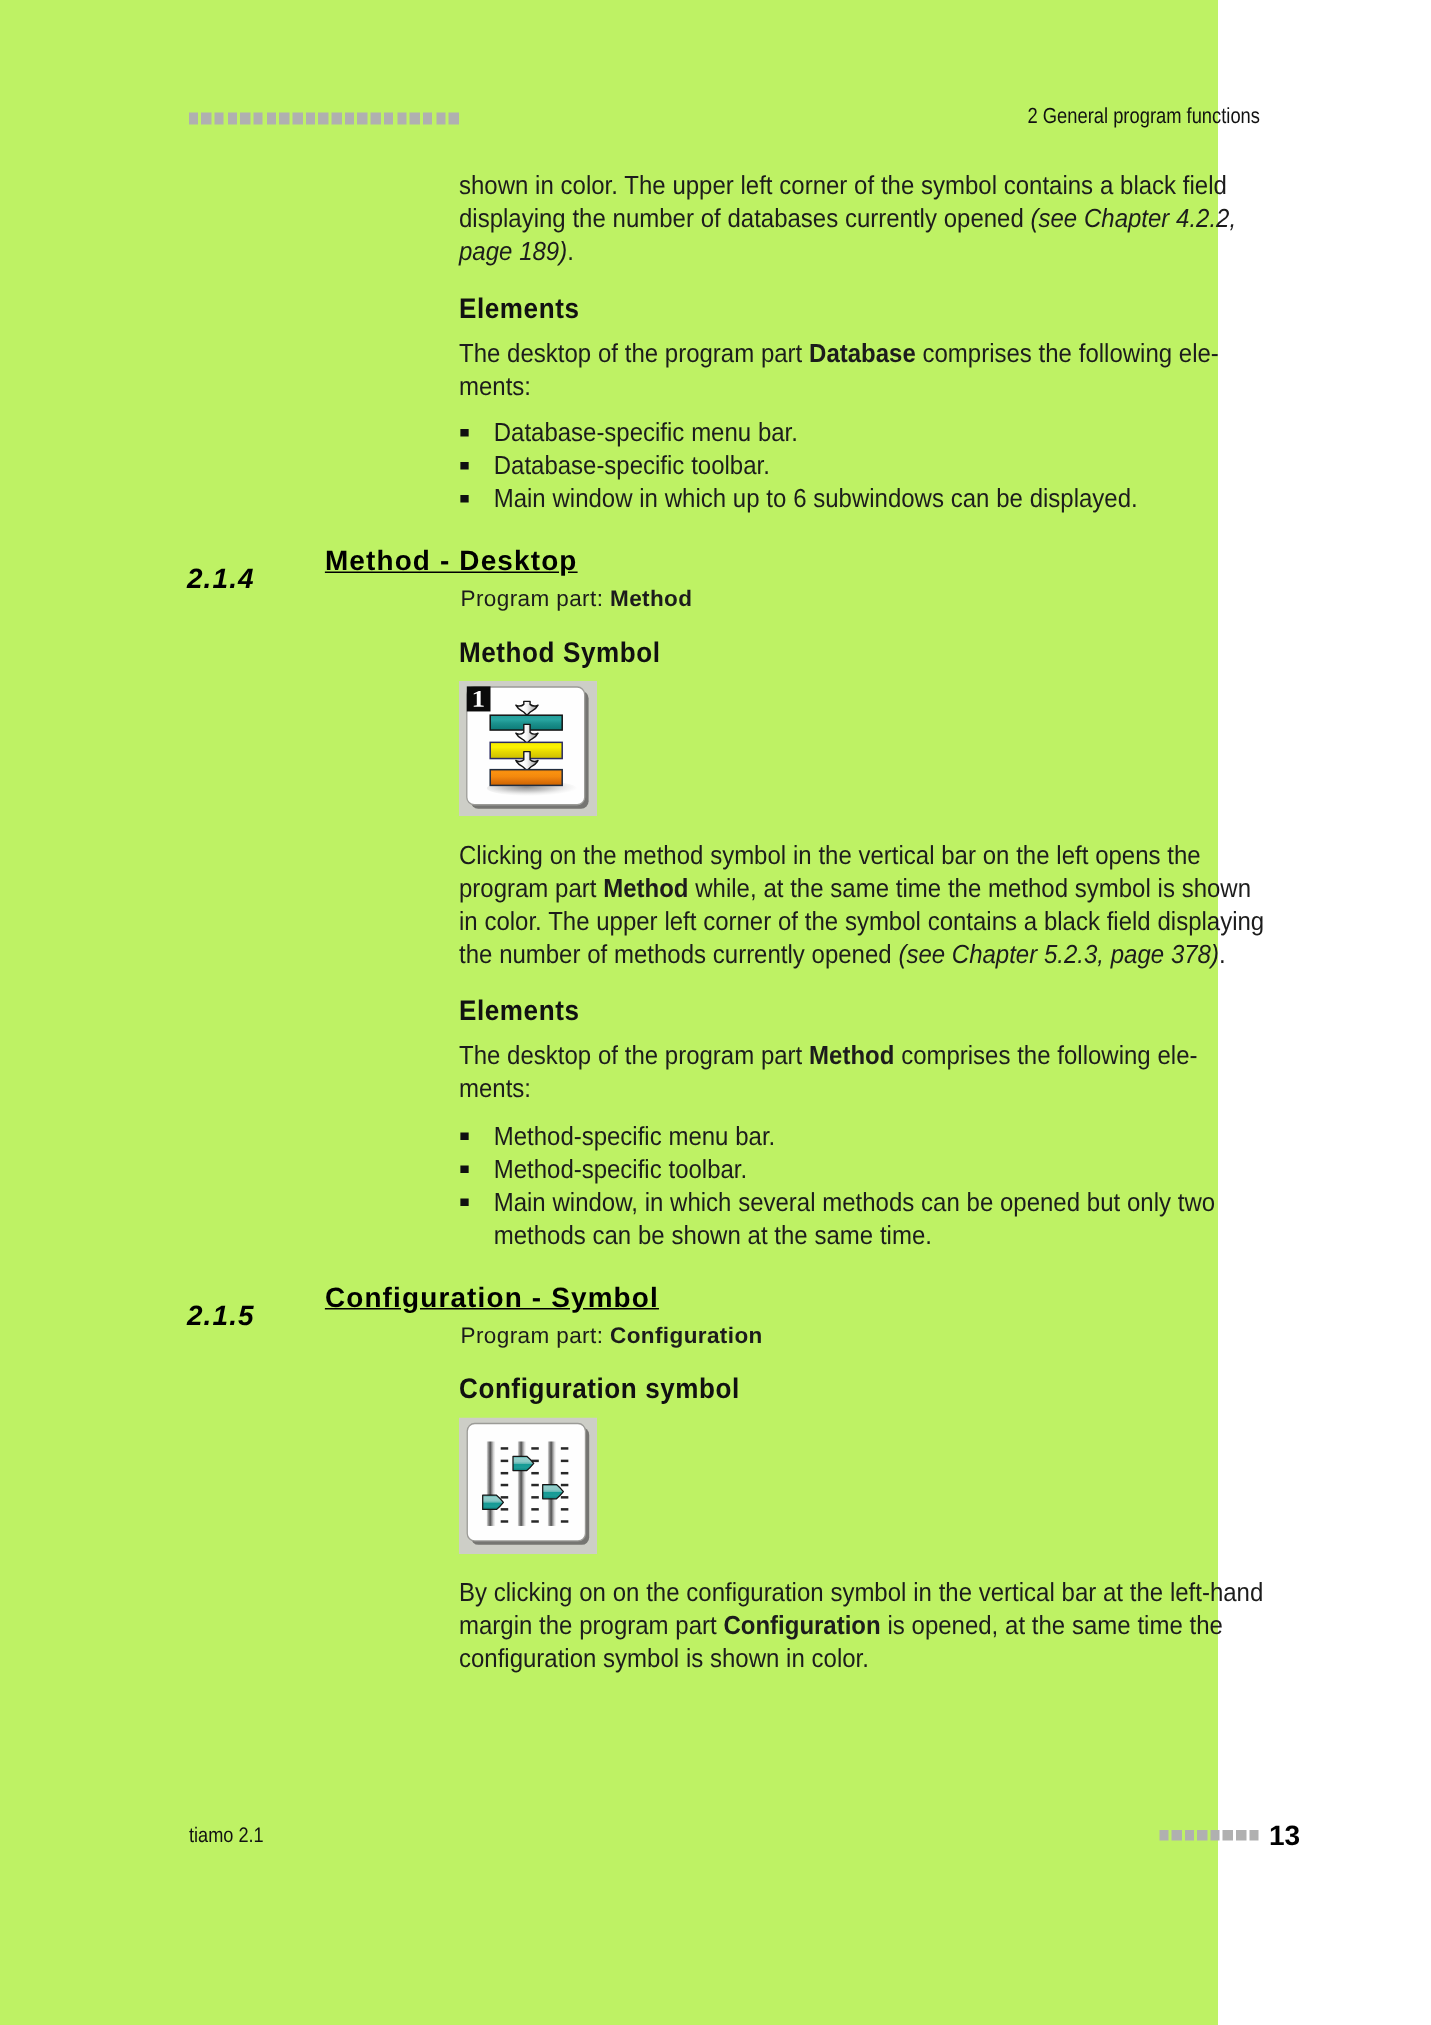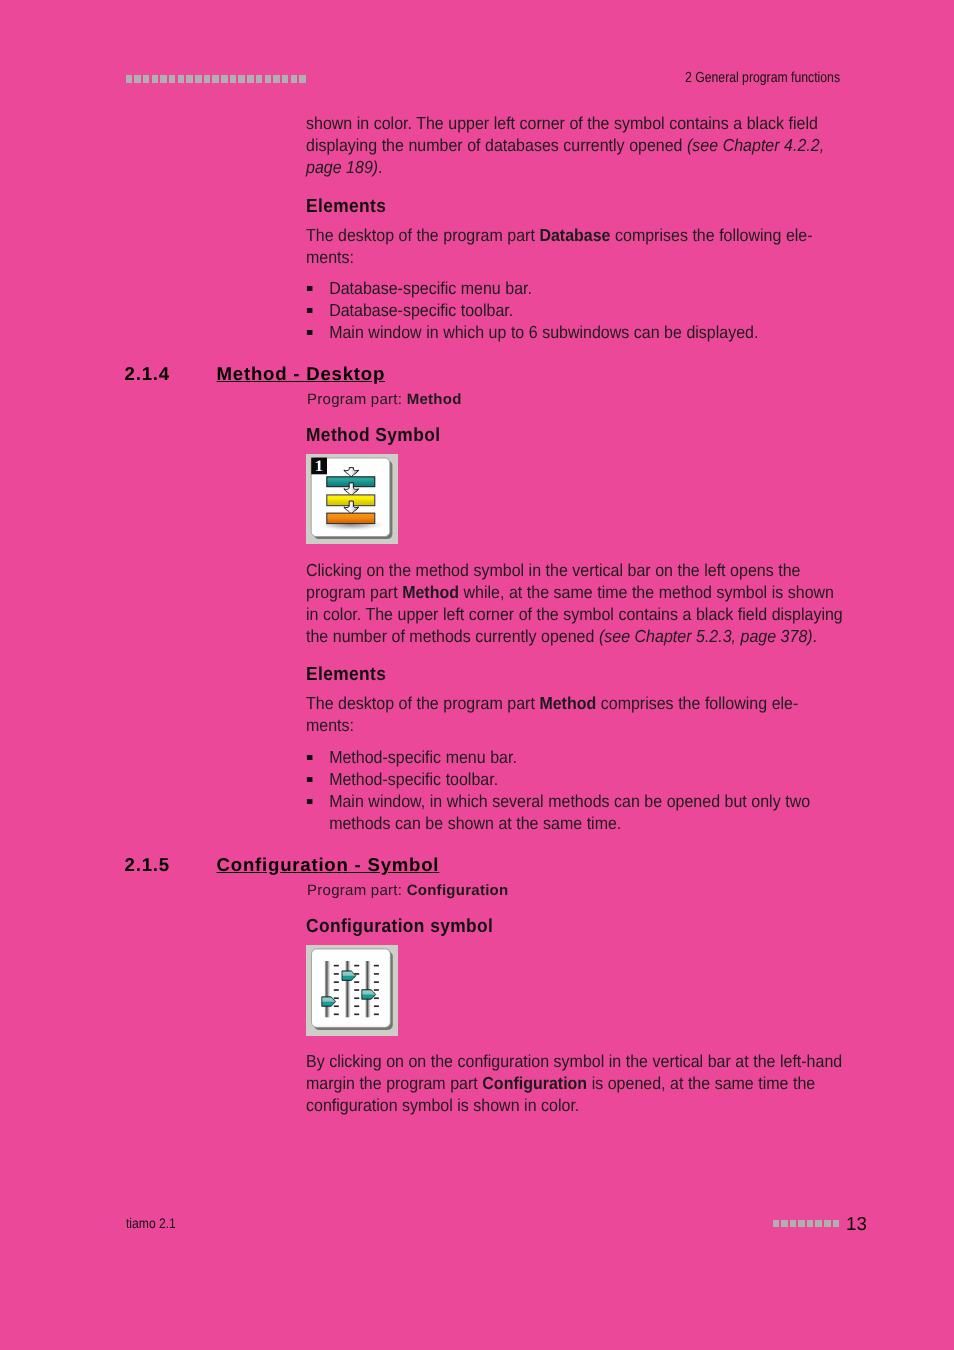--- a/index.html
+++ b/index.html
@@ -1,51 +1,51 @@
 <!DOCTYPE html>
 <html><head>
 <meta charset="utf-8">
 <style>
   html,body{margin:0;padding:0;}
   body{width:954px;height:1350px;background:#ffffff;
        font-family:"Liberation Sans",sans-serif;color:#1c1c1c;
        position:relative;overflow:hidden;-webkit-font-smoothing:antialiased;text-rendering:geometricPrecision;}
-  .page{position:absolute;left:0;top:0;width:954px;height:1350px;background:#ec4899;}
+  .page{position:absolute;left:0;top:0;width:812px;height:1350px;background:#bef264;}
 
   
   .hdr-squares{position:absolute;left:125.5px;top:75px;display:flex;gap:2.2px;}
   .hdr-squares i{display:block;width:6.5px;height:7.6px;background:#b0b0b0;}
   .hdr-title{will-change:opacity;position:absolute;left:540px;top:70px;width:300px;text-align:right;
              font-size:14.6px;font-weight:normal;color:#111111;
              transform:scaleX(0.838);transform-origin:right top;white-space:nowrap;}
 
   
   .ftr-left{will-change:opacity;position:absolute;left:125.5px;top:1215.4px;font-size:14.0px;font-weight:normal;
             color:#111111;transform:scaleX(0.865);transform-origin:left top;white-space:nowrap;}
   .ftr-squares{position:absolute;left:772.5px;top:1219.5px;display:flex;gap:2.1px;}
   .ftr-squares i{display:block;width:6.5px;height:7.9px;background:#b0b0b0;}
-  .ftr-page{will-change:opacity;position:absolute;left:846px;top:1214.9px;font-size:18.7px;font-weight:normal;color:#000;
+  .ftr-page{will-change:opacity;position:absolute;left:846px;top:1214.9px;font-size:18.7px;font-weight:bold;color:#000;
             line-height:1;transform:scaleX(1.0);transform-origin:left top;}
 
   
   .col{will-change:opacity;position:absolute;left:306px;width:586px;
        transform:scaleX(0.9193);transform-origin:left top;
        font-size:17.4px;line-height:22.1px;word-spacing:0.1px;color:#1c1c1c;}
   .col p{margin:0;}
   .it{font-style:italic;}
   .bold{font-weight:bold;}
   .sub{font-weight:bold;color:#111;font-size:18.9px;letter-spacing:0.42px;line-height:22.1px;}
   ul{margin:0;padding:0;list-style:none;}
   li{position:relative;padding-left:25.2px;line-height:22.1px;}
   li .bullet{position:absolute;left:0.8px;top:8.5px;width:6.15px;height:5.4px;background:#101010;}
 
   
   .h2{will-change:opacity;position:absolute;left:124.6px;font-weight:bold;font-size:18.6px;color:#000;
       letter-spacing:0.78px;line-height:20px;white-space:nowrap;}
-  .h2 .num{position:absolute;left:0;top:0;}
+  .h2 .num{position:absolute;left:0;top:12px;font-style:italic;}
   .h2 .txt{position:absolute;left:92px;top:0;text-decoration:underline;}
   .progpart{will-change:opacity;position:absolute;left:307px;font-size:15px;letter-spacing:0.27px;color:#1c1c1c;
             line-height:16px;white-space:nowrap;}
   .progpart b{font-weight:bold;}
 
   
   .symbox{position:absolute;}
 </style>
 </head>
 <body>

